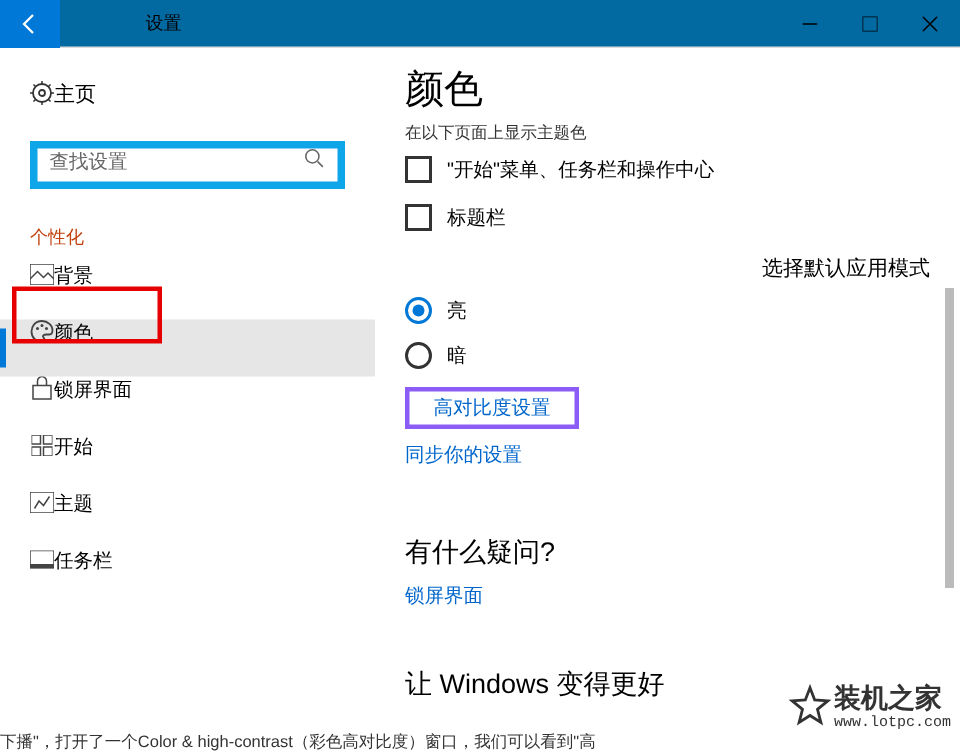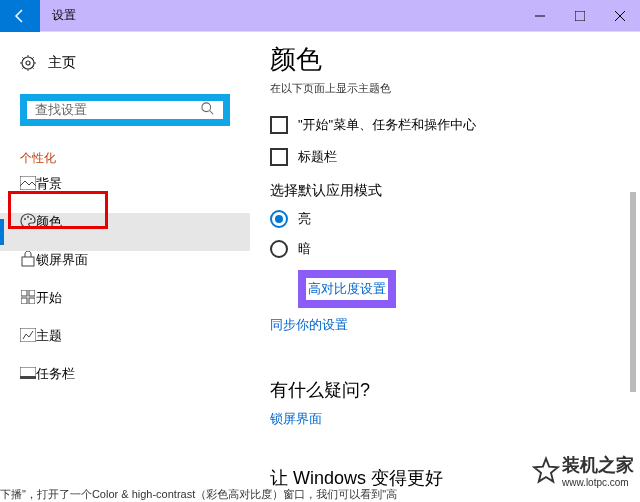--- a/index.html
+++ b/index.html
@@ -12,21 +12,22 @@
     overflow: hidden;
     width: 640px;
     height: 502px;
     position: relative;
   }
   .titlebar {
     height: 32px;
     display: flex;
     align-items: center;
     border-bottom: 1px solid #ddd;
-    background: #c4b5fd;
+    background: #0369a1;
+    gap: 45px;
   }
   .back-btn {
     width: 40px;
     height: 32px;
     background: #0078d7;
     color: #fff;
     display: flex;
     align-items: center;
     justify-content: center;
     font-size: 16px;
@@ -52,35 +53,34 @@
     display: flex;
     height: calc(100% - 32px);
   }
   .sidebar {
     width: 250px;
     padding: 16px 0 0 0;
     border-right: none;
   }
   .home-row {
     display: flex;
-    align-items: center;
     padding: 6px 20px;
-    gap: 12px;
+    gap: 0;
     font-size: 14px;
   }
   .home-icon {
     width: 16px;
     height: 16px;
   }
   .searchbox {
     margin: 16px 20px 20px 20px;
     height: 32px;
-    border: 7px solid #0ea5e9;
-    display: flex;
-    align-items: flex-end;
+    border: 5px solid #0ea5e9;
+    display: flex;
+    align-items: flex-start;
     padding: 0 8px;
     color: #666;
     justify-content: space-between;
   }
   .section-label {
     padding: 4px 20px 8px 20px;
     color: #c2410c;
     font-size: 12px;
   }
   .nav-item {
@@ -127,36 +127,37 @@
     position: relative;
   }
   .page-title {
     font-size: 26px;
     font-weight: 300;
     margin: 0 0 4px 0;
   }
   .truncated-line {
     font-size: 11px;
     color: #333;
-    margin-bottom: 20px;
+    margin-bottom: 8px;
   }
   .checkbox-row {
     display: flex;
     align-items: center;
     gap: 10px;
     margin-bottom: 14px;
   }
   .checkbox {
     width: 18px;
     height: 18px;
     border: 2px solid #333;
   }
   .subheading {
     font-size: 14px;
     margin: 16px 0 10px 0;
+    text-align: right;
   }
   .radio-row {
     display: flex;
     align-items: center;
     gap: 10px;
     margin-bottom: 12px;
   }
   .radio {
     width: 18px;
     height: 18px;
@@ -178,24 +179,23 @@
     font-size: 18px;
     margin: 32px 0 8px 0;
   }
   .link {
     color: #0066cc;
     font-size: 13px;
     margin-bottom: 12px;
     display: inline-block;
   }
   .highlight-link {
-    border: 8px solid #8b5cf6;
-    padding: 2px 2px;
+    border: 3px solid #8b5cf6;
+    padding: 2px 16px;
     display: inline-block;
-    margin-left: 28px;
   }
   .scrollbar {
     position: absolute;
     right: 4px;
     top: 160px;
     width: 6px;
     height: 200px;
     background: #bbb;
   }
   .bottom-cut {
@@ -210,20 +210,21 @@
     position: absolute;
     right: 6px;
     bottom: 14px;
     display: flex;
     align-items: center;
     gap: 1px;
     font-size: 18px;
     font-weight: bold;
     color: #333;
     z-index: 50;
+    font-family: Liberation Mono, monospace;
   }
   .star {
     width: 30px;
     height: 30px;
   }
 </style>
 </head>
 <body>
 
 <div class="titlebar">

